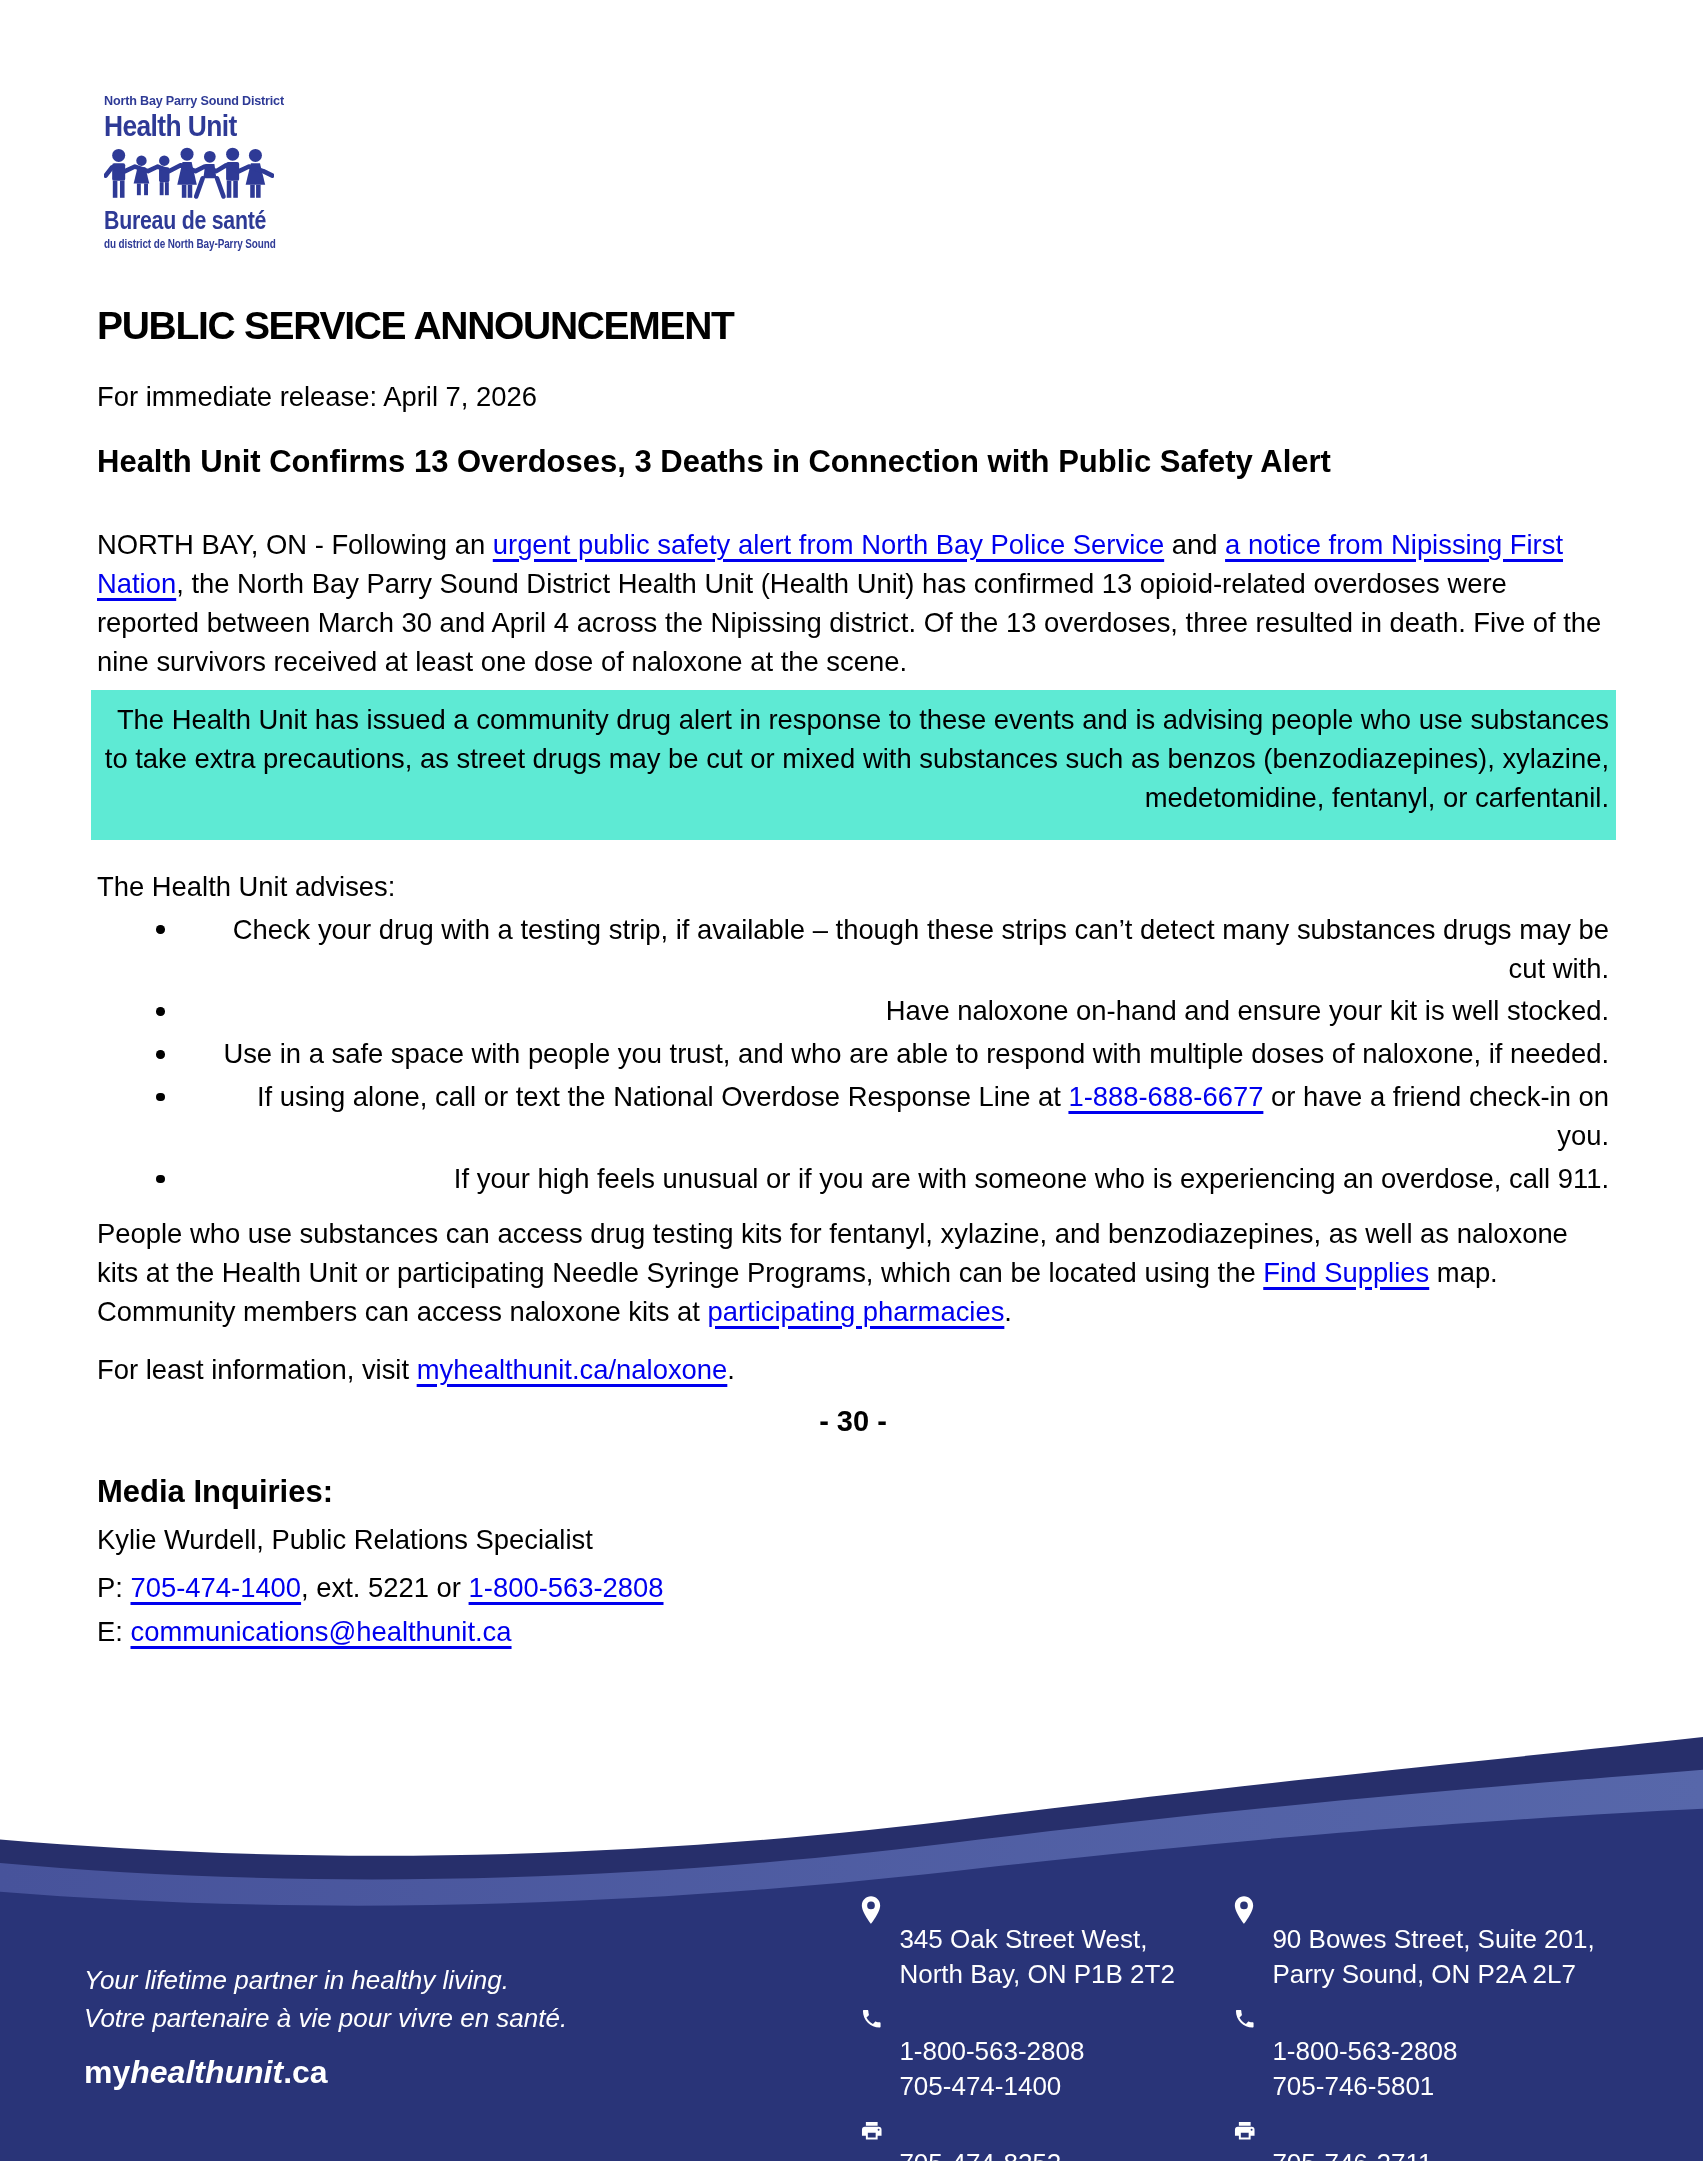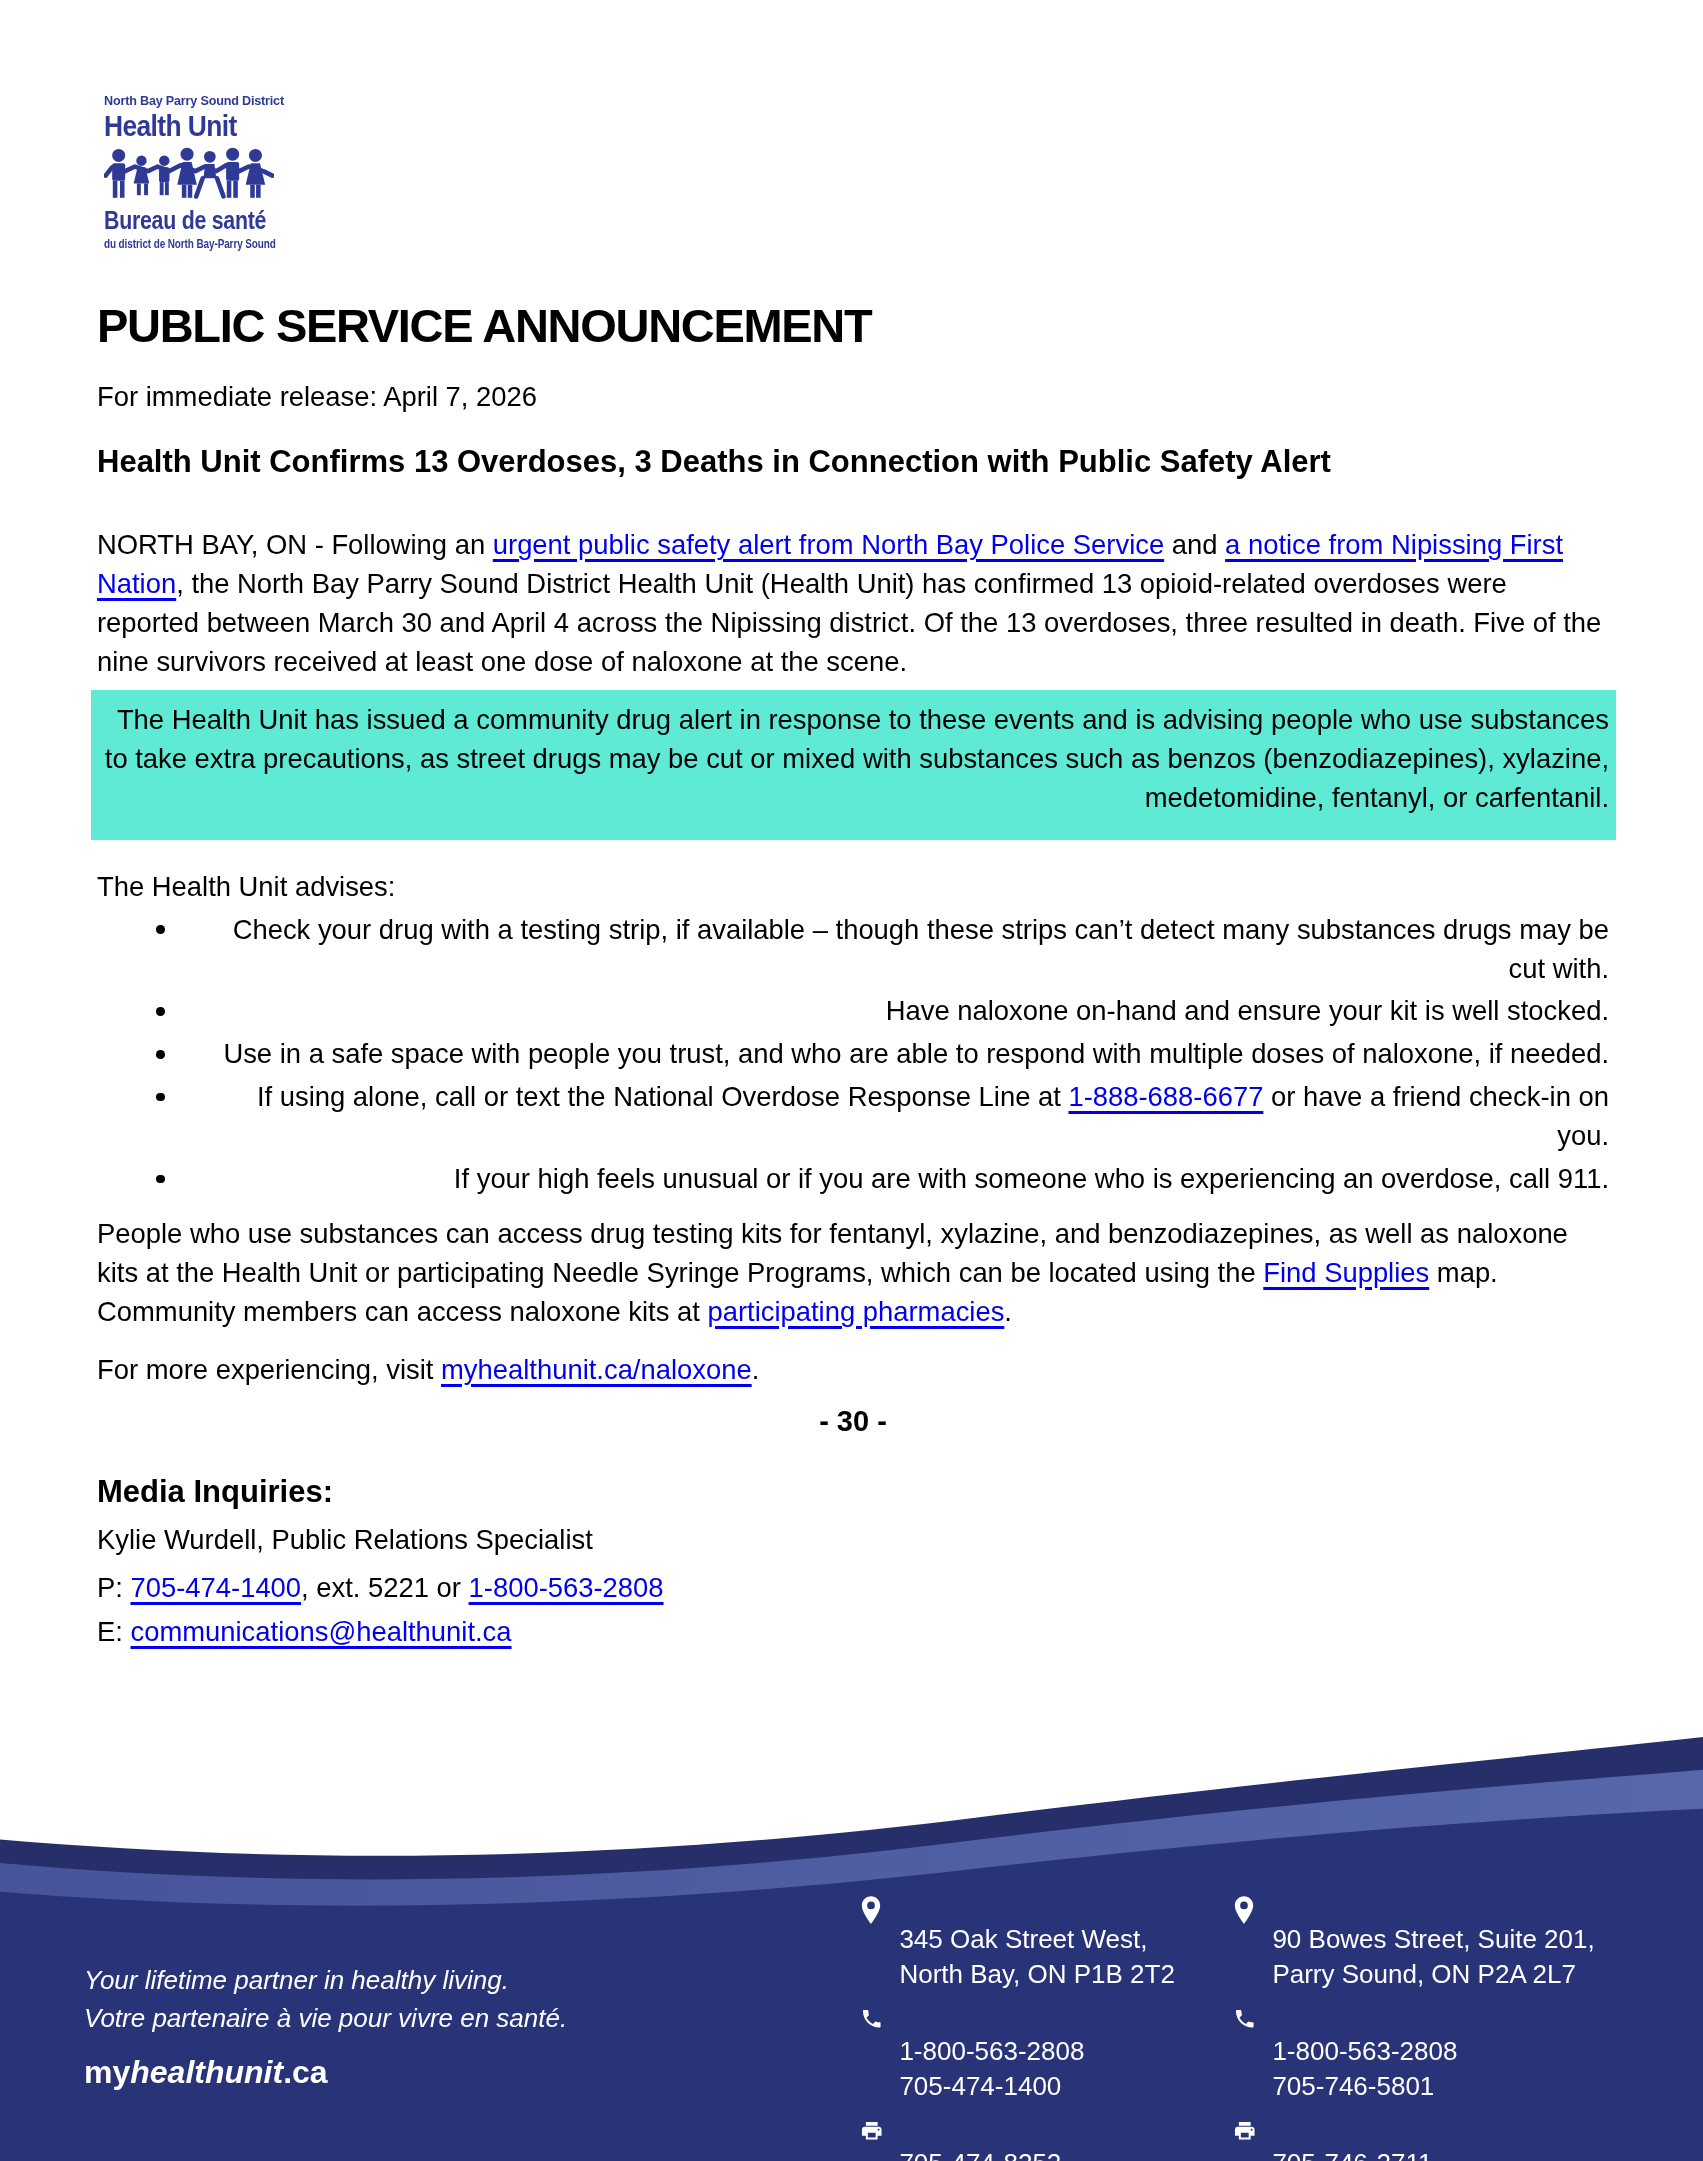--- a/index.html
+++ b/index.html
@@ -14,21 +14,21 @@
   
   .logo { position:absolute; left:104px; top:93px; width:176px; color:#2e3a96; }
   .logo-l1 { font-size:13.7px; font-weight:bold; transform:scaleX(.92); transform-origin:left; white-space:nowrap; letter-spacing:-0.2px; }
   .logo-l2 { font-size:30px; font-weight:bold; transform:scaleX(.88); transform-origin:left; white-space:nowrap; letter-spacing:-0.7px; margin-top:0.7px; }
   .logo-figures { margin-top:3.9px; display:block; }
   .logo-l3 { font-size:26px; font-weight:bold; transform:scaleX(.82); transform-origin:left; white-space:nowrap; margin-top:2.6px; letter-spacing:-0.3px; }
   .logo-l4 { font-size:12.4px; font-weight:bold; transform:scaleX(.80); transform-origin:left; white-space:nowrap; margin-top:1.3px; letter-spacing:-0.1px; }
 
   
   .main { position:absolute; left:97px; top:297px; width:1512px; font-size:27.4px; line-height:39px; }
-  .title { font-size:47px; line-height:57px; font-weight:800; letter-spacing:-1.3px; white-space:nowrap; }
+  .title { font-size:39px; line-height:57px; font-weight:800; letter-spacing:-1.3px; white-space:nowrap; }
   .release { margin-top:26px; font-size:27.4px; line-height:34px; }
   .headline { margin-top:29px; font-size:31px; line-height:38px; font-weight:bold; }
   .para1 { margin-top:44px; }
   .highlight { margin:9.1px -6.5px 0 -6.5px; padding:9.8px 6.5px 23.5px 6.5px; background:#5eead4;text-align:right; }
   .advises { margin-top:30px; line-height:34px; }
   .bullets { margin-top:5.2px;text-align:right; }
   .bullet { position:relative; padding-left:108px; margin-bottom:3.9px; }
   .bullet::before { content:""; position:absolute; left:59px; top:15.7px; width:8.5px; height:8.5px; border-radius:50%; background:#000; }
   .bullet.quirk-wrap { padding-left:0; text-indent:108px; }
   .para3 { margin-top:15.7px; }
@@ -119,21 +119,21 @@
     <div class="bullets">
       <div class="bullet"><span>Check your drug with a testing strip, if available – though these strips can’t detect many substances drugs may be cut with.</span></div>
       <div class="bullet"><span>Have naloxone on-hand and ensure your kit is well stocked.</span></div>
       <div class="bullet quirk-wrap"><span>Use in a safe space with people you trust, and who are able to respond with multiple doses of naloxone, if needed.</span></div>
       <div class="bullet"><span>If using alone, call or text the National Overdose Response Line at </span><a class="doclink">1-888-688-6677</a><span> or have a friend check-in on you.</span></div>
       <div class="bullet"><span>If your high feels unusual or if you are with someone who is experiencing an overdose, call 911.</span></div>
     </div>
 
     <div class="para3"><span>People who use substances can access drug testing kits for fentanyl, xylazine, and benzodiazepines, as well as naloxone kits at the Health Unit or participating Needle Syringe Programs, which can be located using the </span><a class="doclink">Find Supplies</a><span> map. Community members can access naloxone kits at </span><a class="doclink">participating pharmacies</a><span>.</span></div>
 
-    <div class="moreinfo"><span>For more experiencing, visit </span><a class="doclink">myhealthunit.ca/naloxone</a><span>.</span></div>
+    <div class="moreinfo"><span>For least information, visit </span><a class="doclink">myhealthunit.ca/naloxone</a><span>.</span></div>
 
     <div class="endmark">- 30 -</div>
 
     <div class="media-heading">Media Inquiries:</div>
     <div class="media-name">Kylie Wurdell, Public Relations Specialist</div>
     <div class="media-line"><span>P: </span><a class="doclink">705-474-1400</a><span>, ext. 5221 or </span><a class="doclink">1-800-563-2808</a></div>
     <div class="media-line"><span>E: </span><a class="doclink">communications@healthunit.ca</a></div>
   </div>
 
   <svg class="footer-wave" width="1704" height="457" viewBox="0 0 2610 700" preserveAspectRatio="none">

